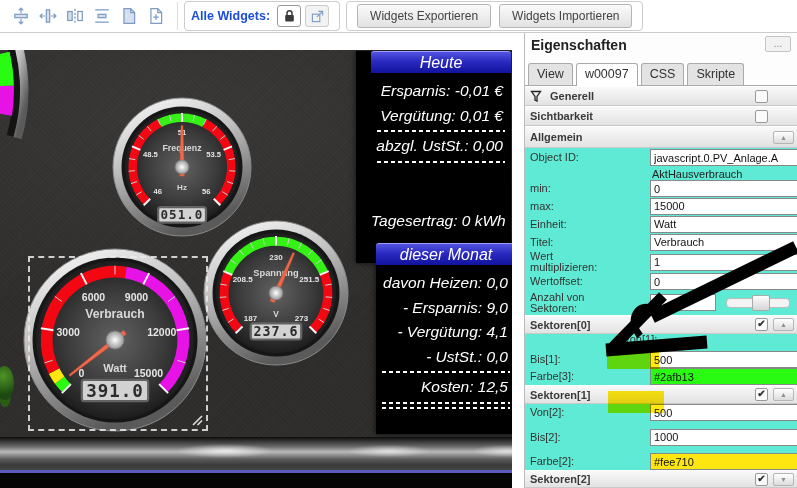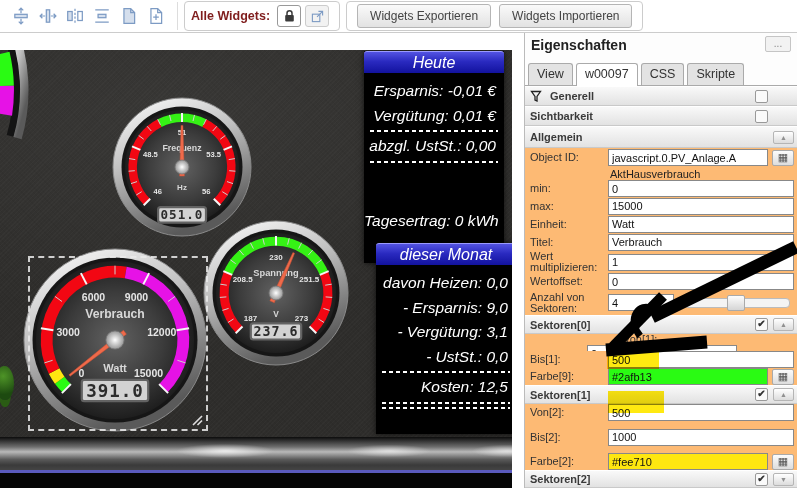--- a/index.html
+++ b/index.html
@@ -6,38 +6,38 @@
   #screen{position:relative;width:797px;height:488px;overflow:hidden;
     font-family:"Liberation Sans",sans-serif;background:#fff;}
 
   
   #toolbar{position:absolute;left:0;top:0;width:797px;height:32px;background:#fff;
     border-bottom:1px solid #ccc;display:flex;align-items:center;}
   .tgroup{display:flex;align-items:center;height:28px;margin-left:6px;padding:0 6px;}
   .tgroup.box{border:1px solid #ccc;border-radius:4px;background:#fff;}
   #tb-icons{gap:9px;border-right:1px solid #ddd;padding-right:12px;}
   .tbicon{width:18px;height:18px;display:inline-block;cursor:pointer;}
-  .tlabel{font-weight:bold;font-size:12.5px;color:#7f1d1d;margin-right:7px;}
+  .tlabel{font-weight:bold;font-size:12.5px;color:#1d4ed8;margin-right:7px;}
   .tbtn-sq{width:24px;height:22px;border:1px solid #999;border-radius:3px;background:#fff;
     display:flex;align-items:center;justify-content:center;margin-right:4px;padding:0;cursor:pointer;}
   .tbtn-sq.alt{border-color:#ccc;background:#f2f2f2;}
   .tbtn{border:1px solid #b5b5b5;border-radius:3px;background:linear-gradient(#fafafa,#e2e2e2);
     color:#444;font-size:12px;font-family:inherit;padding:4px 12px;margin:0 4px;cursor:pointer;}
 
   
   #canvas{position:absolute;left:0;top:50px;width:512px;height:438px;overflow:hidden;
     background-color:#2e2d2b;
     background-image:
       radial-gradient(ellipse 600px 300px at 35% 15%, rgba(255,255,255,0.05), transparent 70%),
       repeating-linear-gradient(135deg, rgba(255,255,255,0.02) 0 1px, transparent 1px 3px),
       repeating-linear-gradient(45deg, rgba(0,0,0,0.05) 0 1px, transparent 1px 4px);}
   #gauges{position:absolute;left:0;top:0;width:512px;height:438px;}
 
   .panel{position:absolute;background:#000;box-shadow:0 0 6px rgba(0,0,0,.7);}
-  #panel-0{left:364px;top:1px;width:140px;height:212px;}
+  #panel-0{left:356px;top:1px;width:140px;height:212px;padding-left:15px;}
   #panel-1{left:376px;top:193px;width:140px;height:191px;}
   .panel-header{height:21px;line-height:21px;text-align:center;color:#fff;
     font-style:italic;font-size:16px;border-top:1px solid #9a9aff;
     background:linear-gradient(180deg,#5353e2 0%,#2a2ac0 45%,#12129e 100%);
     border-radius:3px 3px 0 0;}
   .panel-body{padding-top:6px;}
   .panel-line{color:#fff;font-style:italic;font-size:15.5px;line-height:24.5px;
     text-align:right;padding-right:8px;white-space:nowrap;overflow:hidden;}
   .sep-dashed{height:2px;margin:2px 6px;
     background:repeating-linear-gradient(90deg,#fff 0 4px,transparent 4px 7px);}
@@ -70,21 +70,21 @@
   #props-title{font-weight:bold;font-size:14px;color:#222;}
   #props-menu{position:absolute;right:6px;top:3px;width:26px;height:16px;border:1px solid #c5c5c5;
     border-radius:2px;background:#f2f2f2;color:#888;font-size:10px;line-height:8px;padding:0;cursor:pointer;}
   #tabs{display:flex;align-items:flex-end;height:24px;padding-left:3px;border-bottom:1px solid #aaa;}
   .tab{border:1px solid #aaa;border-bottom:none;border-radius:3px 3px 0 0;background:#e3e3e3;
     padding:3px 8px 4px;margin-right:3px;font-size:12.5px;color:#333;cursor:pointer;}
   .tab.active{background:#fff;position:relative;top:1px;padding-bottom:5px;}
   #rows{position:relative;}
 
   .prow{position:relative;display:flex;align-items:center;padding:0 3px 0 5px;}
-  .prow.field{background:#fdba74;}
+  .prow.field{background:#5eead4;gap:42px;}
   .plabel{width:78px;flex:none;font-size:11px;line-height:11px;color:#333;}
   .pctrl{flex:1;display:flex;align-items:center;position:relative;}
   .pinput{flex:1;min-width:0;height:13px;border:1px solid #888;font-size:11px;
     font-family:"Liberation Sans",sans-serif;padding:1px 3px;background:#fff;color:#111;}
   .gridbtn{flex:none;width:22px;height:16px;margin-left:4px;border:1px solid #aaa;border-radius:2px;
     background:linear-gradient(#fcfcfc,#ddd);font-size:11px;line-height:13px;color:#555;
     text-align:center;cursor:pointer;padding:0;}
   .numinput{flex:none;width:58px;}
   .slider{flex:1;position:relative;height:8px;margin-left:10px;margin-right:4px;
     border:1px solid #bbb;border-radius:4px;background:#f4f4f4;}
@@ -314,21 +314,21 @@
           <div class="sep-dashed"></div>
           <div style="height: 44px;"></div>
           <div class="panel-line">Tagesertrag: 0 kWh</div>
         </div>
     </div>
     <div class="panel" id="panel-1">
       <div class="panel-header">dieser Monat</div>
       <div class="panel-body">
           <div class="panel-line">davon Heizen: 0,0</div>
           <div class="panel-line">- Ersparnis: 9,0</div>
-          <div class="panel-line">- Vergütung: 3,1</div>
+          <div class="panel-line">- Vergütung: 4,1</div>
           <div class="panel-line">- UstSt.: 0,0</div>
           <div class="sep-dashed"></div>
           <div class="panel-line">Kosten: 12,5</div>
           <div class="sep-double"></div>
         </div>
     </div>
 
     <div id="selection">
       <svg width="13" height="13" viewBox="0 0 13 13">
         <path d="M2 11 L11 2 M6.5 11 L11 6.5" stroke="#ddd" stroke-width="1.6" fill="none"></path>
@@ -442,21 +442,21 @@
           </div>
         </div>
         <div class="prow field" style="height: 17px;">
           <div class="plabel">Bis[1]:</div>
           <div class="hl" style="left: 82px; top: -2px; width: 52px; height: 20px; background: rgb(255, 233, 17);"></div>
           <div class="pctrl">
             <input class="pinput" value="500" style="">
           </div>
         </div>
         <div class="prow field" style="height: 17px;">
-          <div class="plabel">Farbe[9]:</div>
+          <div class="plabel">Farbe[3]:</div>
           <div class="pctrl">
             <input class="pinput" value="#2afb13" style="background: rgb(42, 251, 19);">
             <button class="gridbtn">▦</button>
           </div>
         </div>
         <div class="prow section" style="height: 17px;">
           <span>Sektoren[1]</span>
           <span class="flexfill"></span>
           <div class="cb">✔</div>
           <button class="arrbtn">▲</button>

